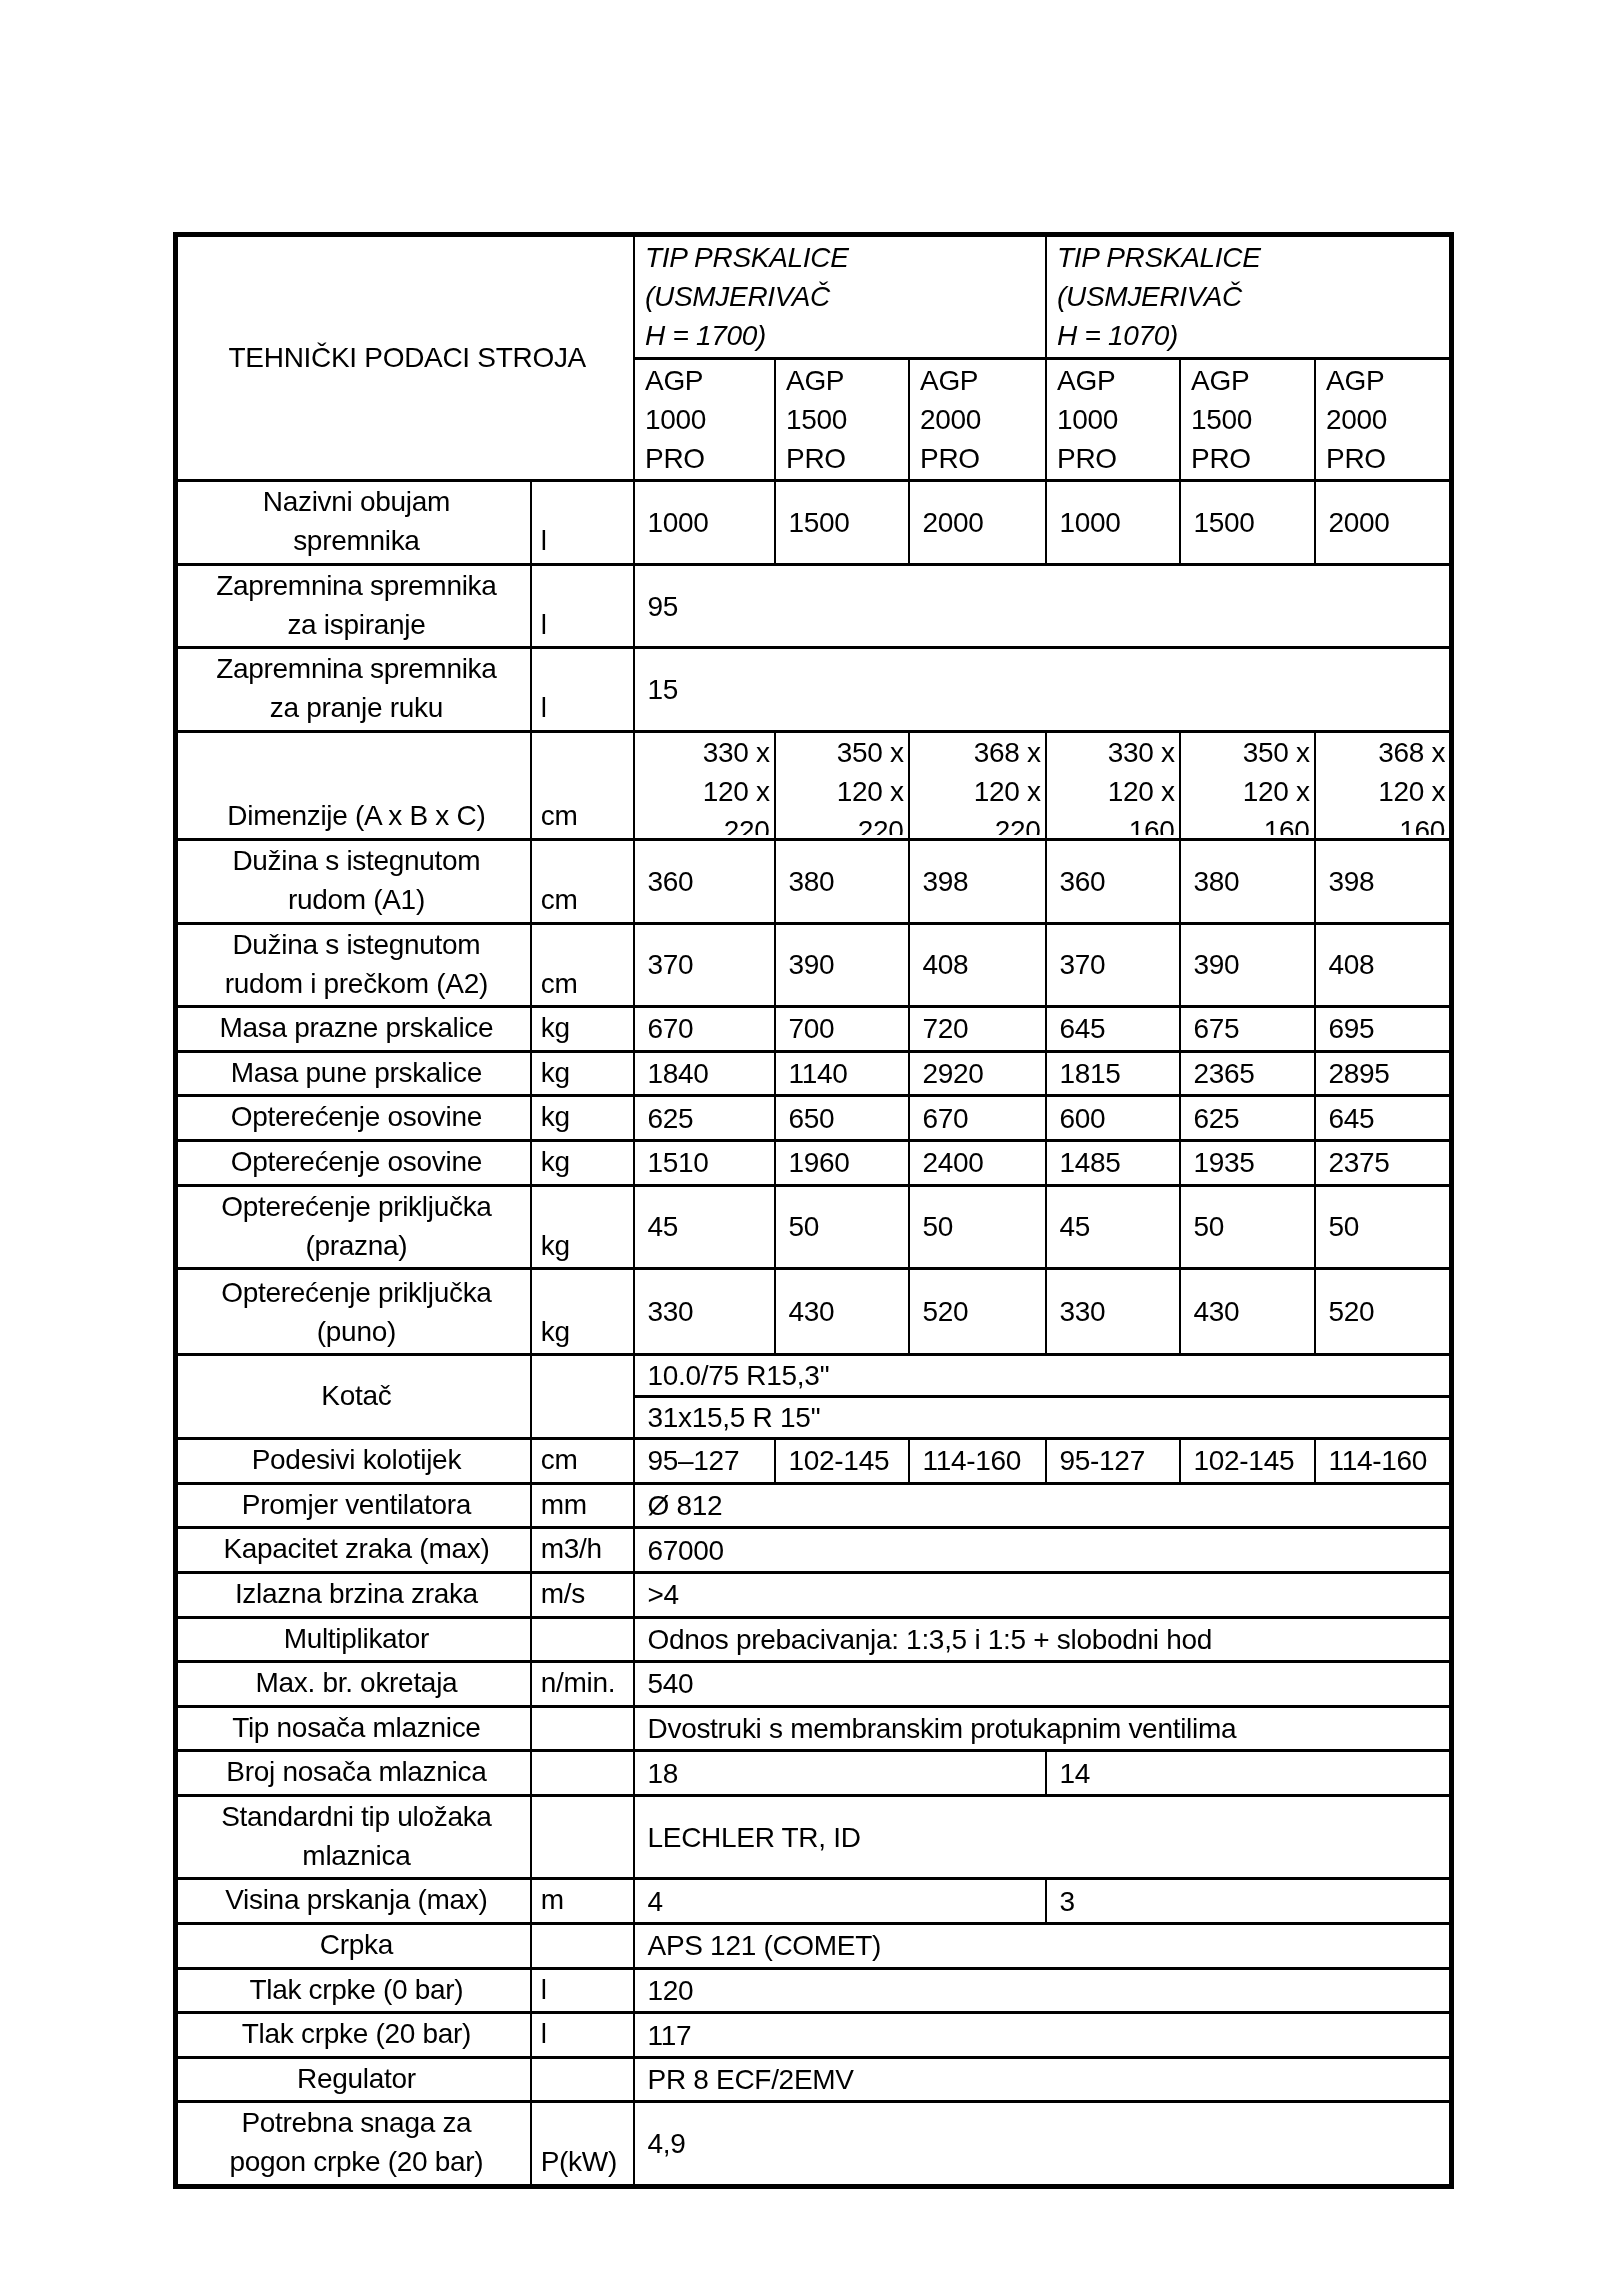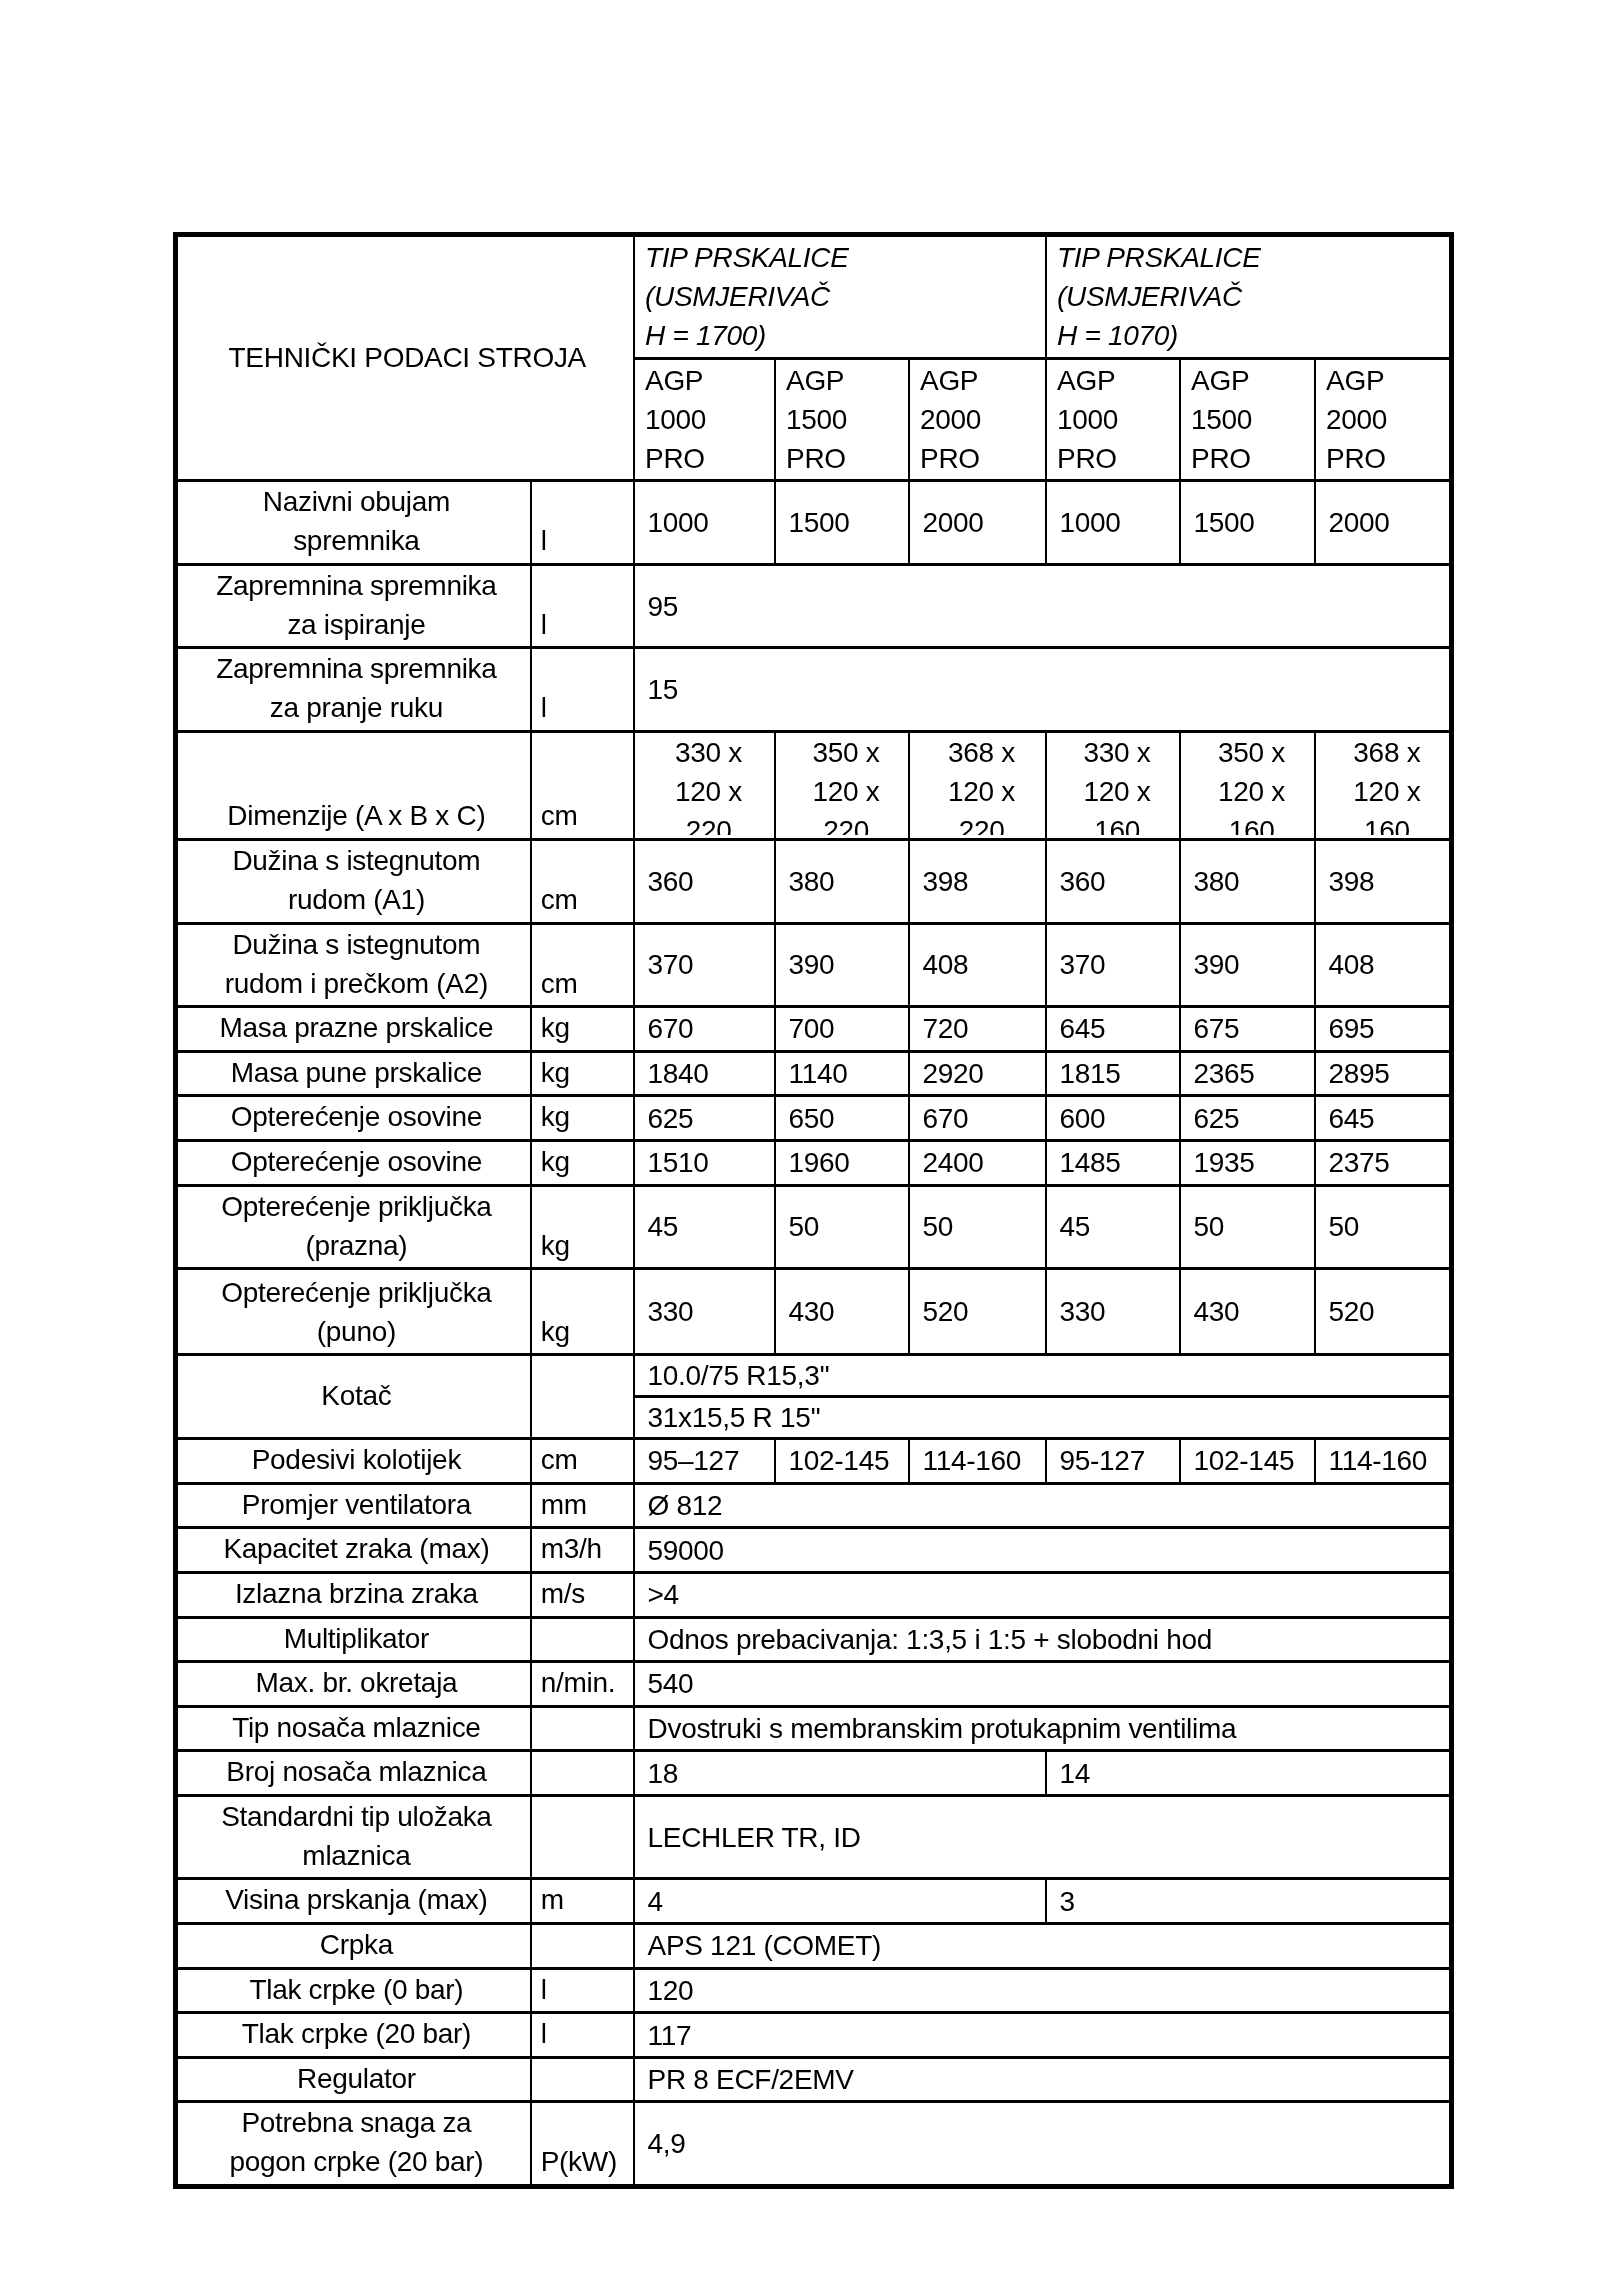--- a/index.html
+++ b/index.html
@@ -29,21 +29,21 @@
     overflow:hidden;
     box-sizing:border-box;
   }
   td.corner{vertical-align:middle;text-align:center;padding:0 6.5px 1.3px 10.5px;}
   td.ghead{vertical-align:middle;text-align:left;padding:1.3px 6.5px 1.3px 10.5px;white-space:pre-line;font-style:italic;}
   td.mhead{vertical-align:middle;text-align:left;padding:1.3px 5.2px 1.3px 10.5px;white-space:pre-line;margin-top:32px;}
   td.lbl{vertical-align:bottom;text-align:center;padding:0 5.2px 2.6px 10.5px;white-space:pre-line;}
   td.lbl-mid{vertical-align:middle;text-align:center;padding:0 5.2px 1.3px 10.5px;white-space:pre-line;}
   td.unit{vertical-align:bottom;text-align:left;padding:0 2.6px 2.6px 9.2px;}
   td.val{vertical-align:middle;text-align:left;padding:0 3.9px 0 13px;}
-  td.val-top{vertical-align:top;text-align:center;padding:0 3.9px 0 13px;}
+  td.val-top{vertical-align:top;text-align:right;padding:0 3.9px 0 13px;}
   .clip{height:102px;overflow:hidden;white-space:pre-line;}
 </style>
 </head>
 <body>
 
 <div class="page">
   <div class="tablewrap">
     <table class="specs">
       <colgroup>
         <col style="width:355px">
@@ -260,21 +260,21 @@
 
       <tr style="height:40px">
         <td class="lbl">Promjer ventilatora</td>
         <td class="unit">mm</td>
         <td class="val" colspan="6">Ø 812</td>
       </tr>
 
       <tr style="height:41px">
         <td class="lbl">Kapacitet zraka (max)</td>
         <td class="unit">m3/h</td>
-        <td class="val" colspan="6">59000</td>
+        <td class="val" colspan="6">67000</td>
       </tr>
 
       <tr style="height:41px">
         <td class="lbl">Izlazna brzina zraka</td>
         <td class="unit">m/s</td>
         <td class="val" colspan="6">&gt;4</td>
       </tr>
 
       <tr style="height:43px">
         <td class="lbl">Multiplikator</td>

